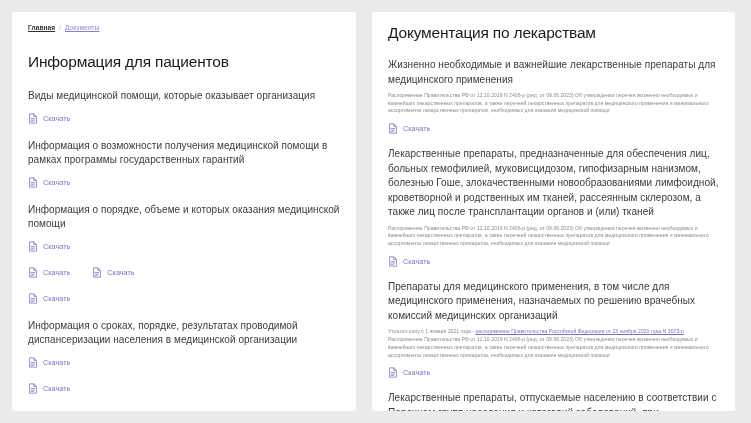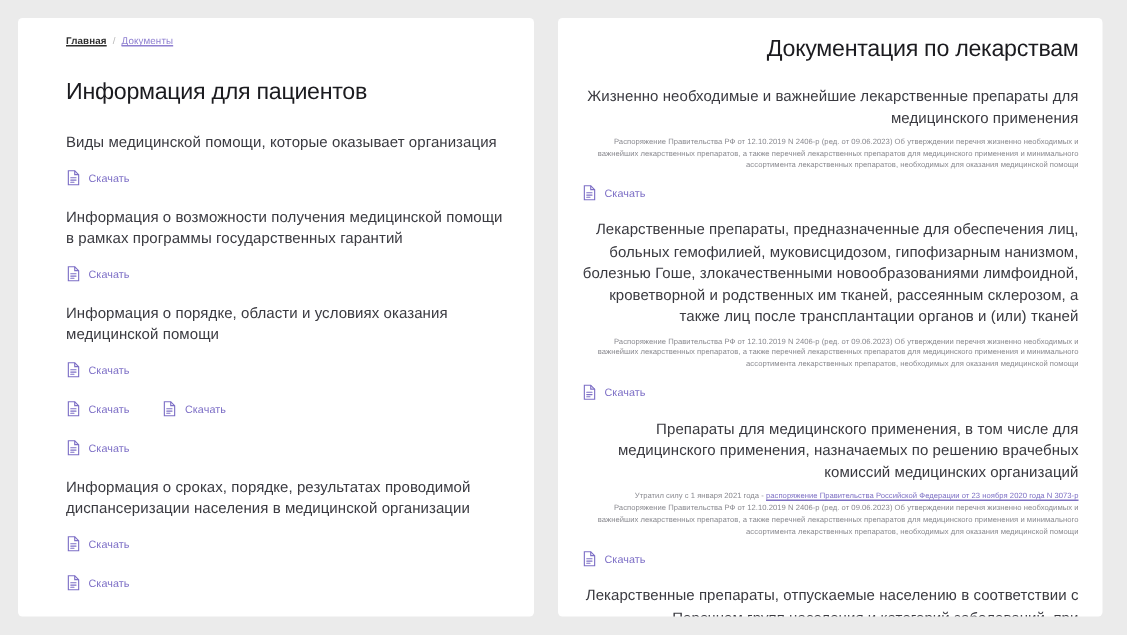--- a/index.html
+++ b/index.html
@@ -21,22 +21,22 @@
     gap: 16px;
     padding: 12px;
     background: #ebebeb;
   }
   .card {
     background: #ffffff;
     border-radius: 3px;
     position: relative;
     overflow: hidden;
   }
-  .card-left { width: 344px; padding: 12px 16px 0 32px; }
-  .card-right { width: 363px; padding: 12px 16px 0 16px; text-align: right; }
+  .card-left { width: 344px; padding: 12px 16px 0 16px; }
+  .card-right { width: 363px; padding: 12px 16px 0 16px; }
 
   
   .breadcrumb {
     display: flex;
     align-items: center;
     gap: 4px;
     font-size: 6.5px;
     color: #3c3c3c;
     margin-bottom: 22px;
     letter-spacing: 0.1px;
@@ -138,21 +138,21 @@
                   <path d="M2 1.2h6.2L12 5v9.8H2z" fill="none" stroke="currentColor" stroke-width="1.1"></path>
                   <path d="M8.2 1.2V5H12" fill="none" stroke="currentColor" stroke-width="1.1"></path>
                   <path d="M4.3 8h5.2M4.3 10.3h5.2M4.3 12.4h3.2" stroke="currentColor" stroke-width="1" stroke-linecap="round"></path>
                 </svg>
               </span>
               <span>Скачать</span>
             </a>
           </div>
         </div>
         <div class="doc-item">
-          <div class="doc-title">Информация о порядке, области и условиях оказания медицинской помощи</div>
+          <div class="doc-title">Информация о порядке, объеме и которых оказания медицинской помощи</div>
           <div class="links-row">
             <a class="download-link" href="#">
               <span class="file-icon">
                 <svg viewBox="0 0 14 16" width="10" height="11">
                   <path d="M2 1.2h6.2L12 5v9.8H2z" fill="none" stroke="currentColor" stroke-width="1.1"></path>
                   <path d="M8.2 1.2V5H12" fill="none" stroke="currentColor" stroke-width="1.1"></path>
                   <path d="M4.3 8h5.2M4.3 10.3h5.2M4.3 12.4h3.2" stroke="currentColor" stroke-width="1" stroke-linecap="round"></path>
                 </svg>
               </span>
               <span>Скачать</span>

